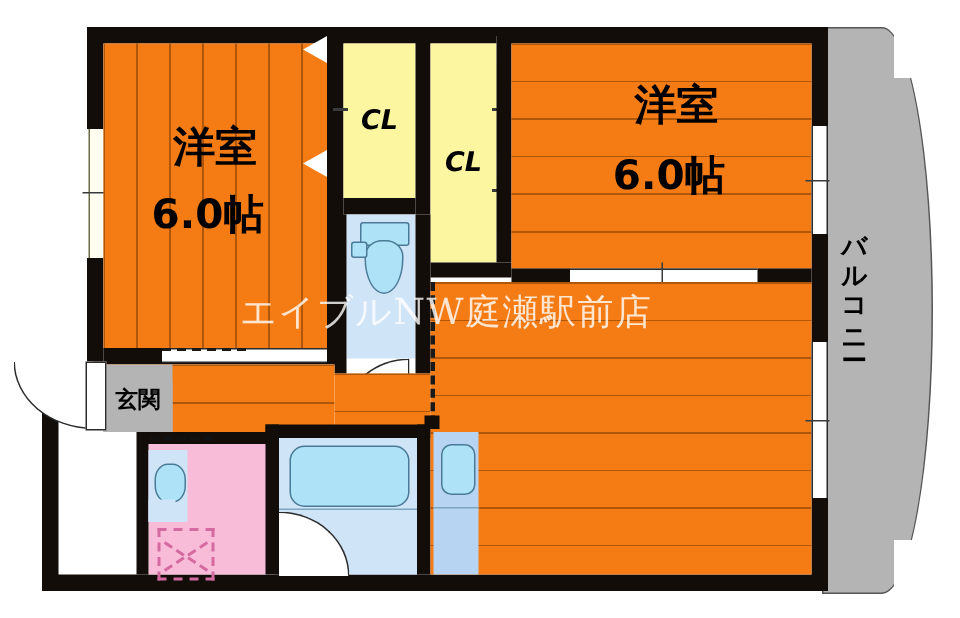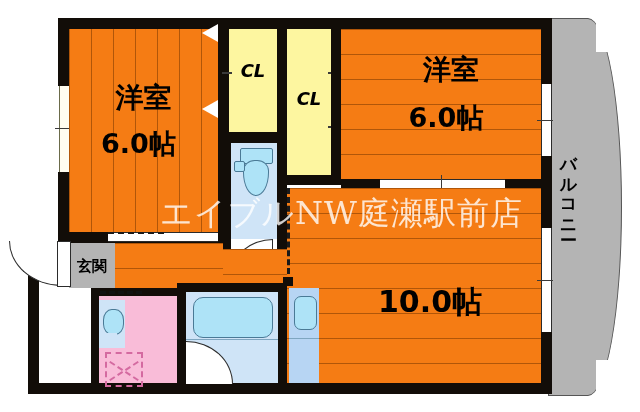--- a/index.html
+++ b/index.html
@@ -29,30 +29,30 @@
     background-image:repeating-linear-gradient(to right,
       rgba(120,55,0,.55) 0px, rgba(120,55,0,.55) 1px,
       transparent 1px, transparent 22px);
   }
 
   
   .lbl{color:#000;font-weight:900;text-align:center;
        line-height:1.0;white-space:nowrap;letter-spacing:0px;}
   .room-name{font-size:28px;}
   .room-size{font-size:27px;}
-  .cl-lbl{font-size:18px;font-weight:900;font-style:italic;}
+  .cl-lbl{font-size:18px;font-weight:900;font-style:italic;margin-top:10px;}
   .genkan-lbl{font-size:15px;font-weight:900;}
   .balc-lbl{font-size:17px;font-weight:900;writing-mode:vertical-rl;
             text-orientation:upright;letter-spacing:2px;}
   .ldk-name{font-size:31px;letter-spacing:4px;}
   .ldk-size{font-size:30px;}
 
   
   .watermark{font-family:"DejaVu Serif","Liberation Serif",serif;
-    font-size:32px;color:rgba(255,255,255,.80);white-space:nowrap;
+    font-size:24px;color:rgba(255,255,255,.80);white-space:nowrap;
     letter-spacing:1px;pointer-events:none;}
 
   
   .door-arc{border:1px solid #2b2b2b;background:#ffffff;}
   .arc-tl{border-top-left-radius:100%;}
   .arc-tr{border-top-right-radius:100%;}
   .arc-bl{border-bottom-left-radius:100%;}
 
   .slide-h{background:#ffffff;border-top:1px solid #2b2b2b;
            border-bottom:1px solid #2b2b2b;}
@@ -187,21 +187,20 @@
   <div class="abs wall" style="left:177px;top:283px;width:9px;height:100px;"></div>
   <div class="abs wall" style="left:278px;top:283px;width:9px;height:100px;"></div>
   <div class="abs room-blue" style="left:186px;top:292px;width:92px;height:91px;"></div>
   <div class="abs tub rnd fixture" style="left:193px;top:297px;width:78px;height:39px;"></div>
   <div class="abs" style="left:186px;top:339px;width:92px;height:1px;background:#7fa6c0;"></div>
 
   <div class="abs door-arc arc-tr" style="left:186px;top:341px;width:46px;height:42px;
               border-left:none;border-bottom:none;"></div>
 
   <div class="abs room-orange stripes-h" style="left:287px;top:188px;width:254px;height:195px;"></div>
-  <div class="abs lbl ldk-size" style="left:340px;top:287px;width:180px;">10.0帖</div>
 
   <div class="abs slide-v" style="left:541px;top:228px;width:9px;height:104px;"></div>
   <div class="abs tick" style="left:537px;top:280px;width:16px;height:1px;"></div>
 
   <div class="abs dash-v" style="left:287px;top:188px;width:0;height:95px;border-left:3px dashed #1a1a1a;"></div>
   <div class="abs wall" style="left:283px;top:277px;width:10px;height:9px;"></div>
 
   <div class="abs room-lblue" style="left:289px;top:288px;width:30px;height:95px;"></div>
   <div class="abs tub rnd-s fixture" style="left:294px;top:296px;width:21px;height:32px;"></div>
   <div class="abs" style="left:289px;top:338px;width:30px;height:1px;background:#7fa6c0;"></div>

